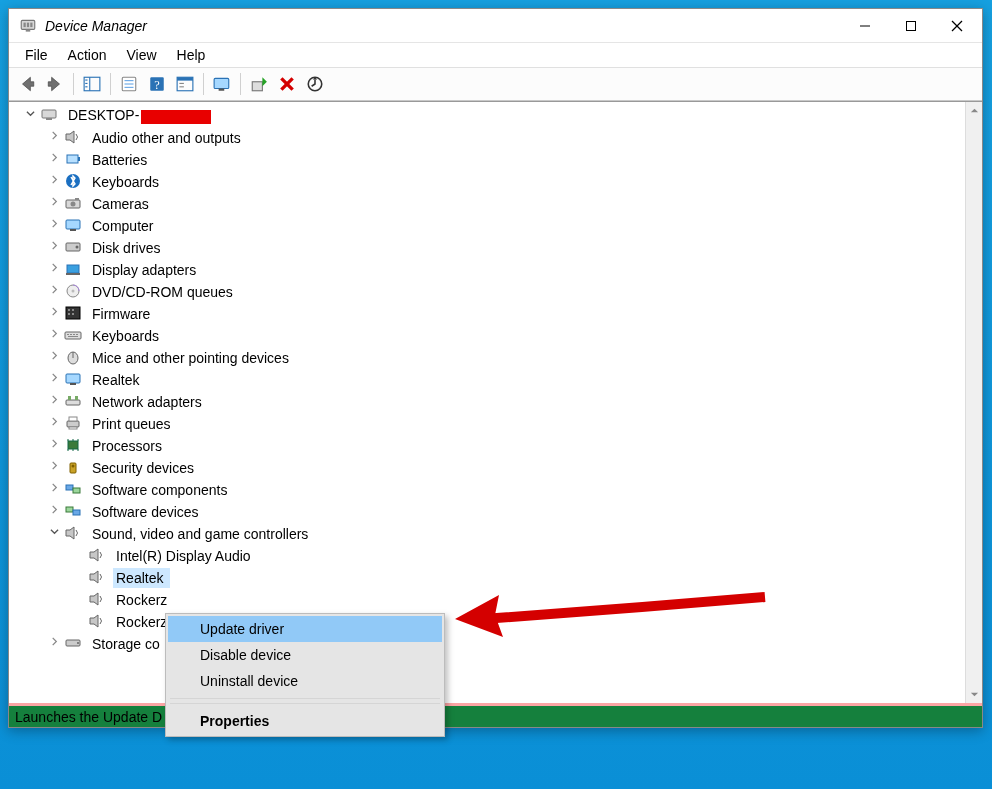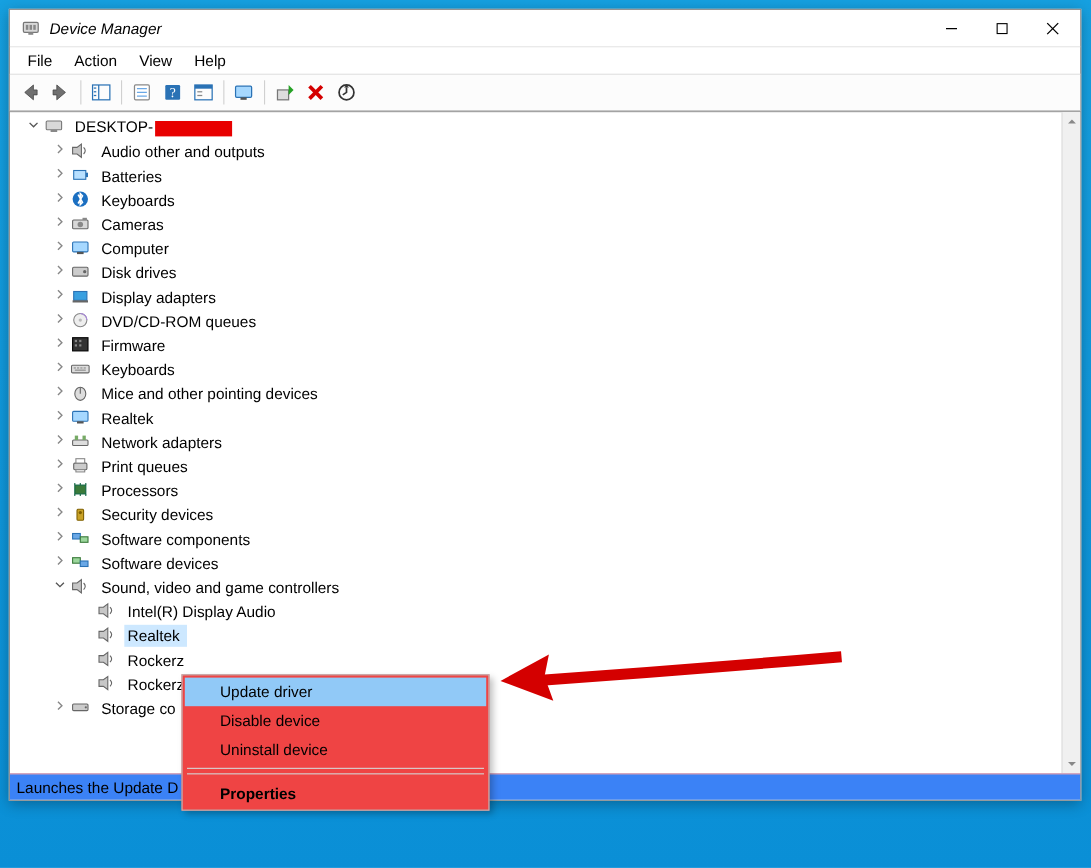--- a/index.html
+++ b/index.html
@@ -91,32 +91,32 @@
   .vscroll {
     width:17px; background:#f0f0f0;
     border-left:1px solid #ddd;
     display:flex; flex-direction:column;
   }
   .vscroll .arrow { height:17px; display:flex; align-items:center; justify-content:center; color:#666;}
   .vscroll .arrow svg { width:9px; height:9px;}
   .vscroll .track { flex:1; }
   
   .statusbar {
-    height:24px; border-top:1px solid #fca5a5;
+    height:24px; border-top:3px solid #fca5a5;
     display:flex; align-items:center;
     padding: 0 6px;
     font-size: 14px;
-    background:#3b82f6;
+    background:#15803d;
   }
   
   .context {
     position:absolute;
     left:165px; top:613px;
     width:280px;
-    background:#ef4444;
+    background:#e5e5e5;
     border:1px solid #bcbcbc;
     box-shadow: 3px 3px 6px rgba(0,0,0,.25);
     font-size:14px;
     padding: 2px;
     z-index: 50;
   }
   .context .citem { padding: 5px 28px 5px 32px; position:relative; }
   .context .citem.hover { background:#91c9f7; }
   .context .citem.bold { font-weight:700; }
   .context .csep { height:1px; background:#d5d5d5; margin:4px 2px; }

